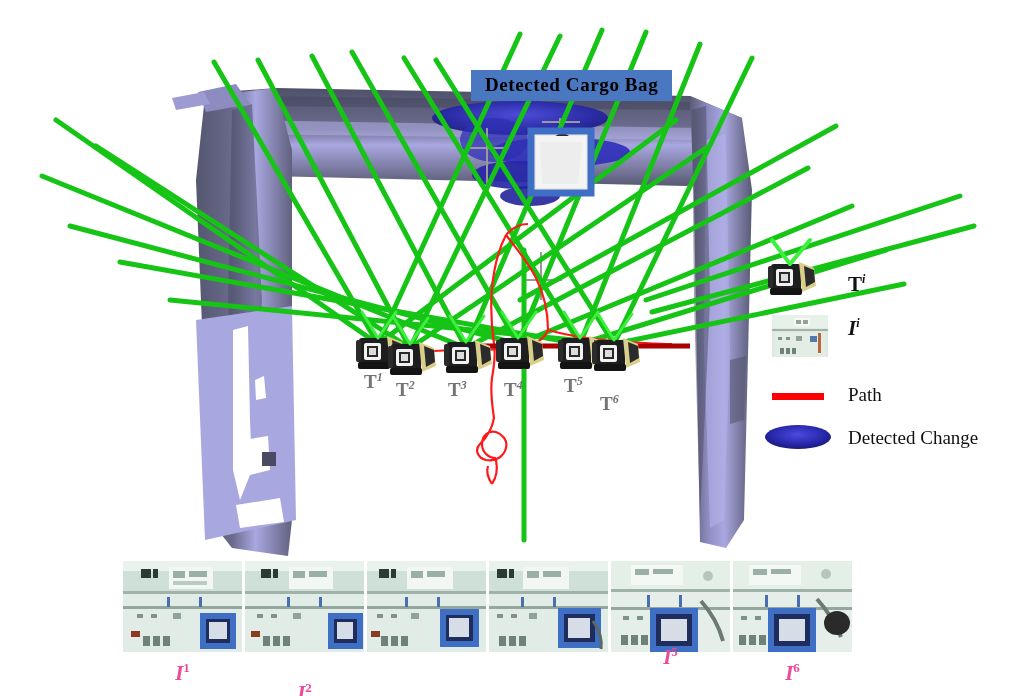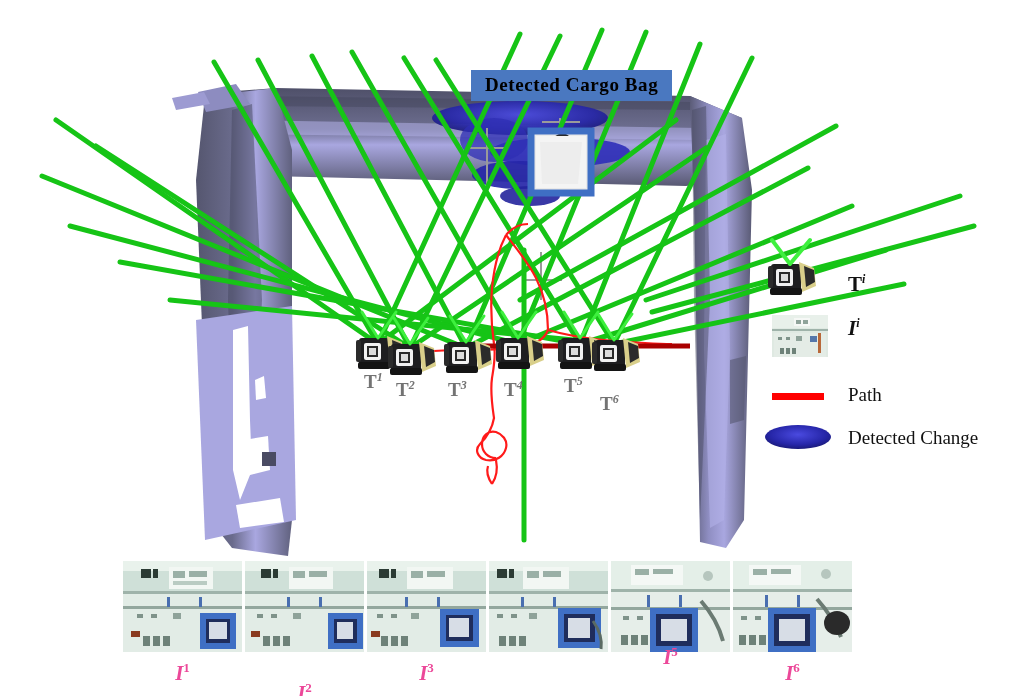--- a/index.html
+++ b/index.html
@@ -451,23 +451,20 @@
       <rect x="88" y="8" width="10" height="10" rx="5" fill="#b6c6be"></rect>
     </svg>
   </div>
 
   <div class="strip-caption" style="left:123px;top:660px;width:119px;">
     <span class="math-I">I</span><sup>1</sup>
   </div>
   <div class="strip-caption" style="left:245px;top:660px;width:119px;margin-top:20px;">
     <span class="math-I">I</span><sup>2</sup>
   </div>
-  <div class="strip-caption" style="left:367px;top:660px;width:119px;">
-    <span class="math-I">I</span><sup>3</sup>
-  </div>
   <div class="strip-caption" style="left:611px;top:644px;width:119px;">
     <span class="math-I">I</span><sup>5</sup>
   </div>
   <div class="strip-caption" style="left:733px;top:660px;width:119px;">
     <span class="math-I">I</span><sup>6</sup>
   </div>
 
 </div>
 
 </body></html>

